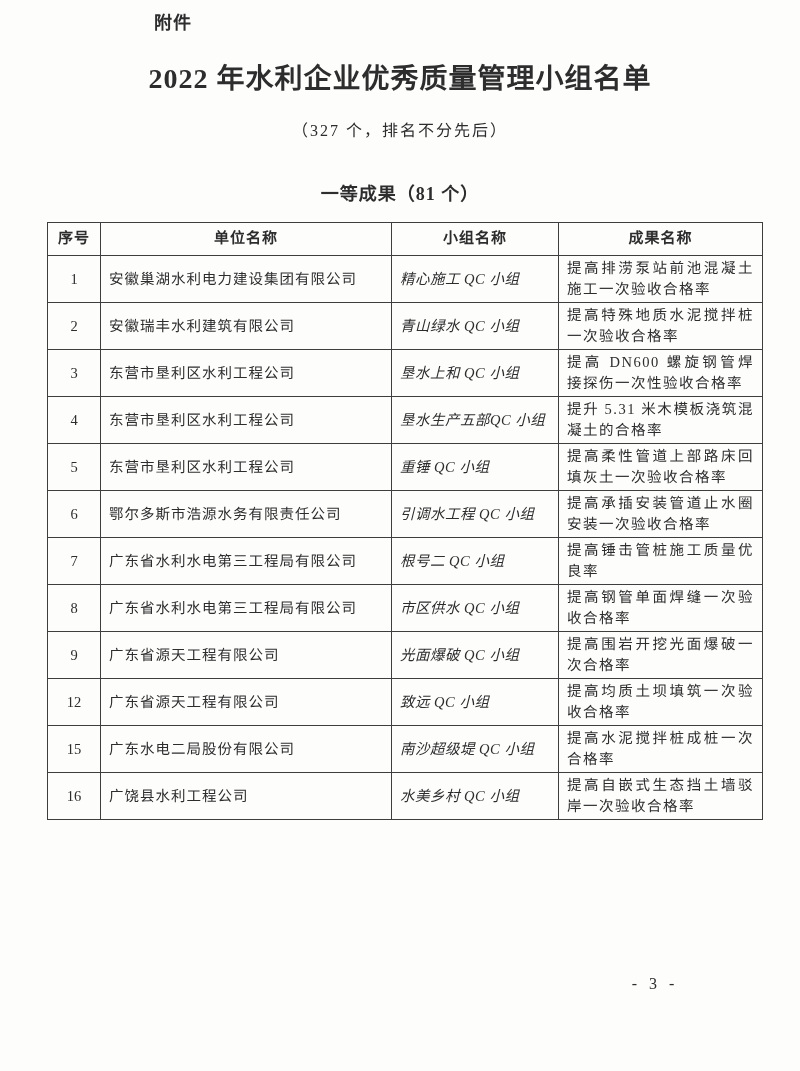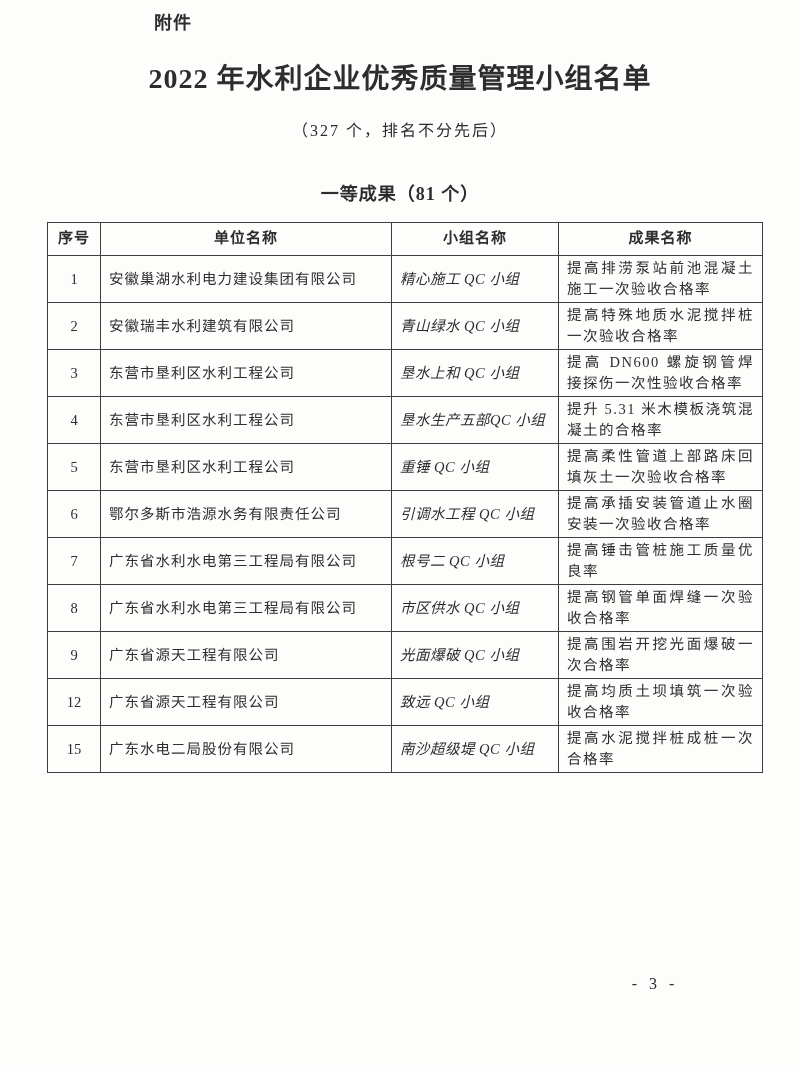--- a/index.html
+++ b/index.html
@@ -193,18 +193,24 @@
           <td class="cell-unit">广东省源天工程有限公司</td>
           <td class="cell-group">致远 QC 小组</td>
           <td class="cell-result">提高均质土坝填筑一次验收合格率</td>
         </tr>
         <tr>
           <td class="cell-index">15</td>
           <td class="cell-unit">广东水电二局股份有限公司</td>
           <td class="cell-group">南沙超级堤 QC 小组</td>
           <td class="cell-result">提高水泥搅拌桩成桩一次合格率</td>
         </tr>
+        <tr>
+          <td class="cell-index">16</td>
+          <td class="cell-unit">广饶县水利工程公司</td>
+          <td class="cell-group">水美乡村 QC 小组</td>
+          <td class="cell-result">提高自嵌式生态挡土墙驳岸一次验收合格率</td>
+        </tr>
       </tbody>
   </table>
 
   <div class="page-number">- 3 -</div>
 
 </div>
 
 </body></html>

